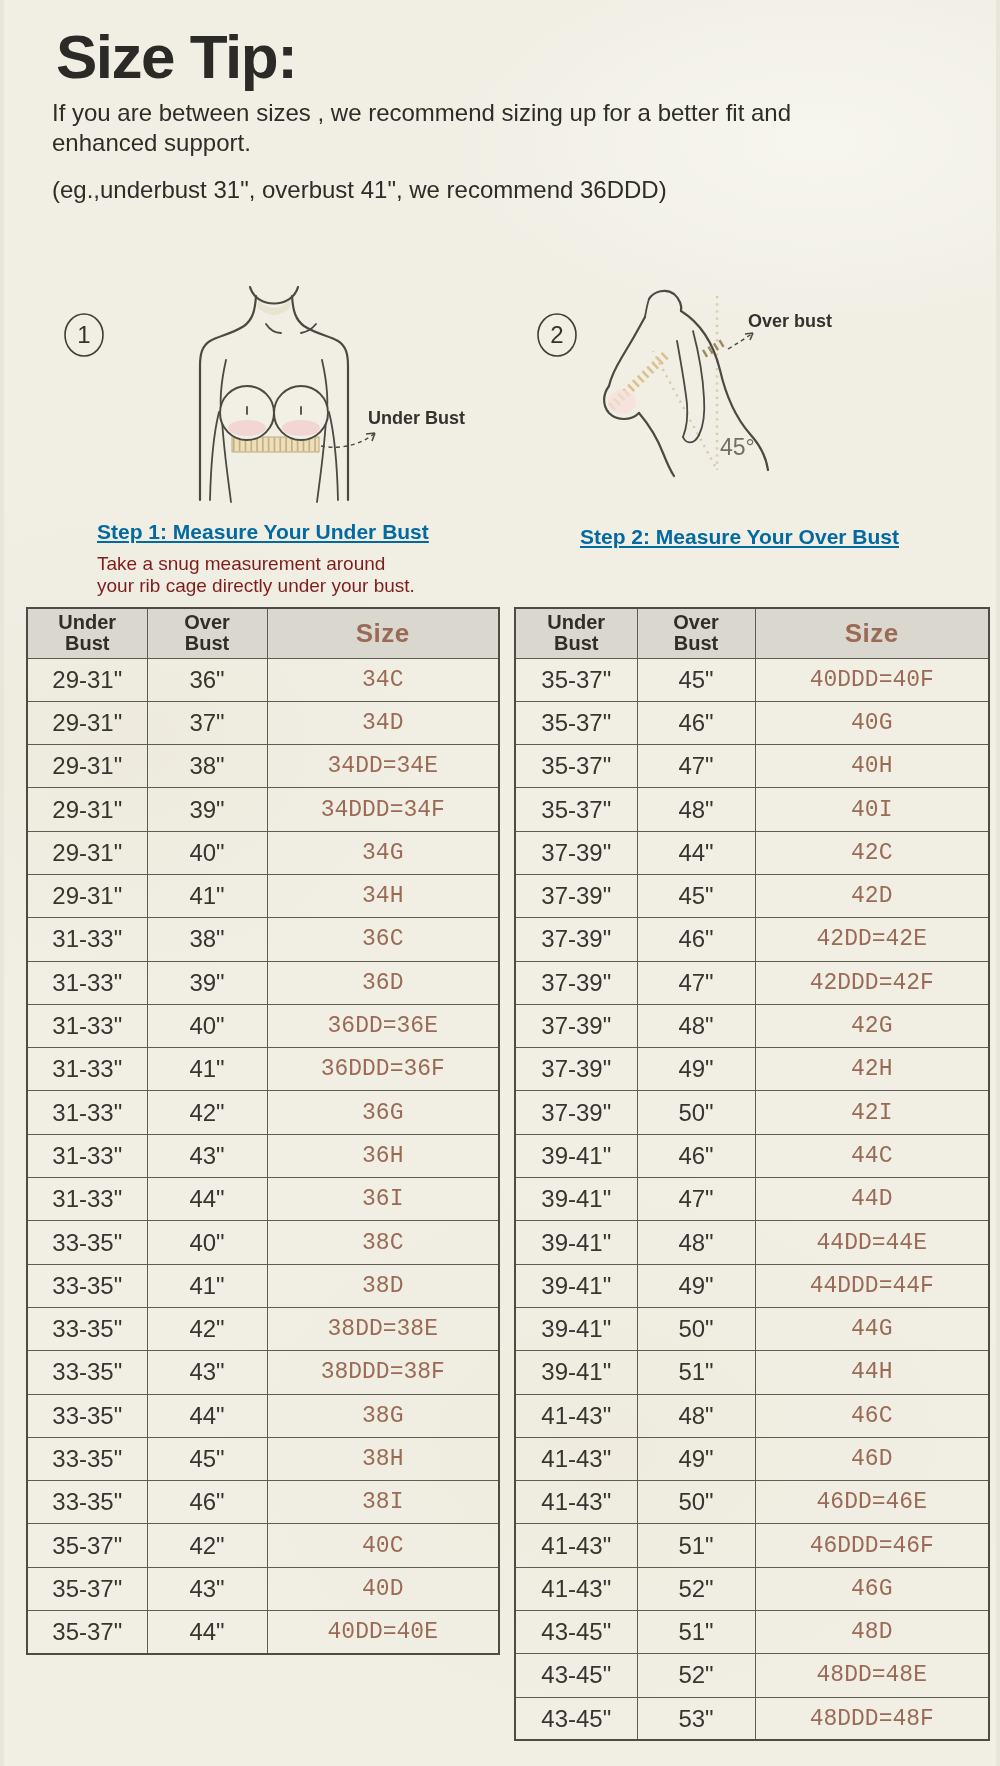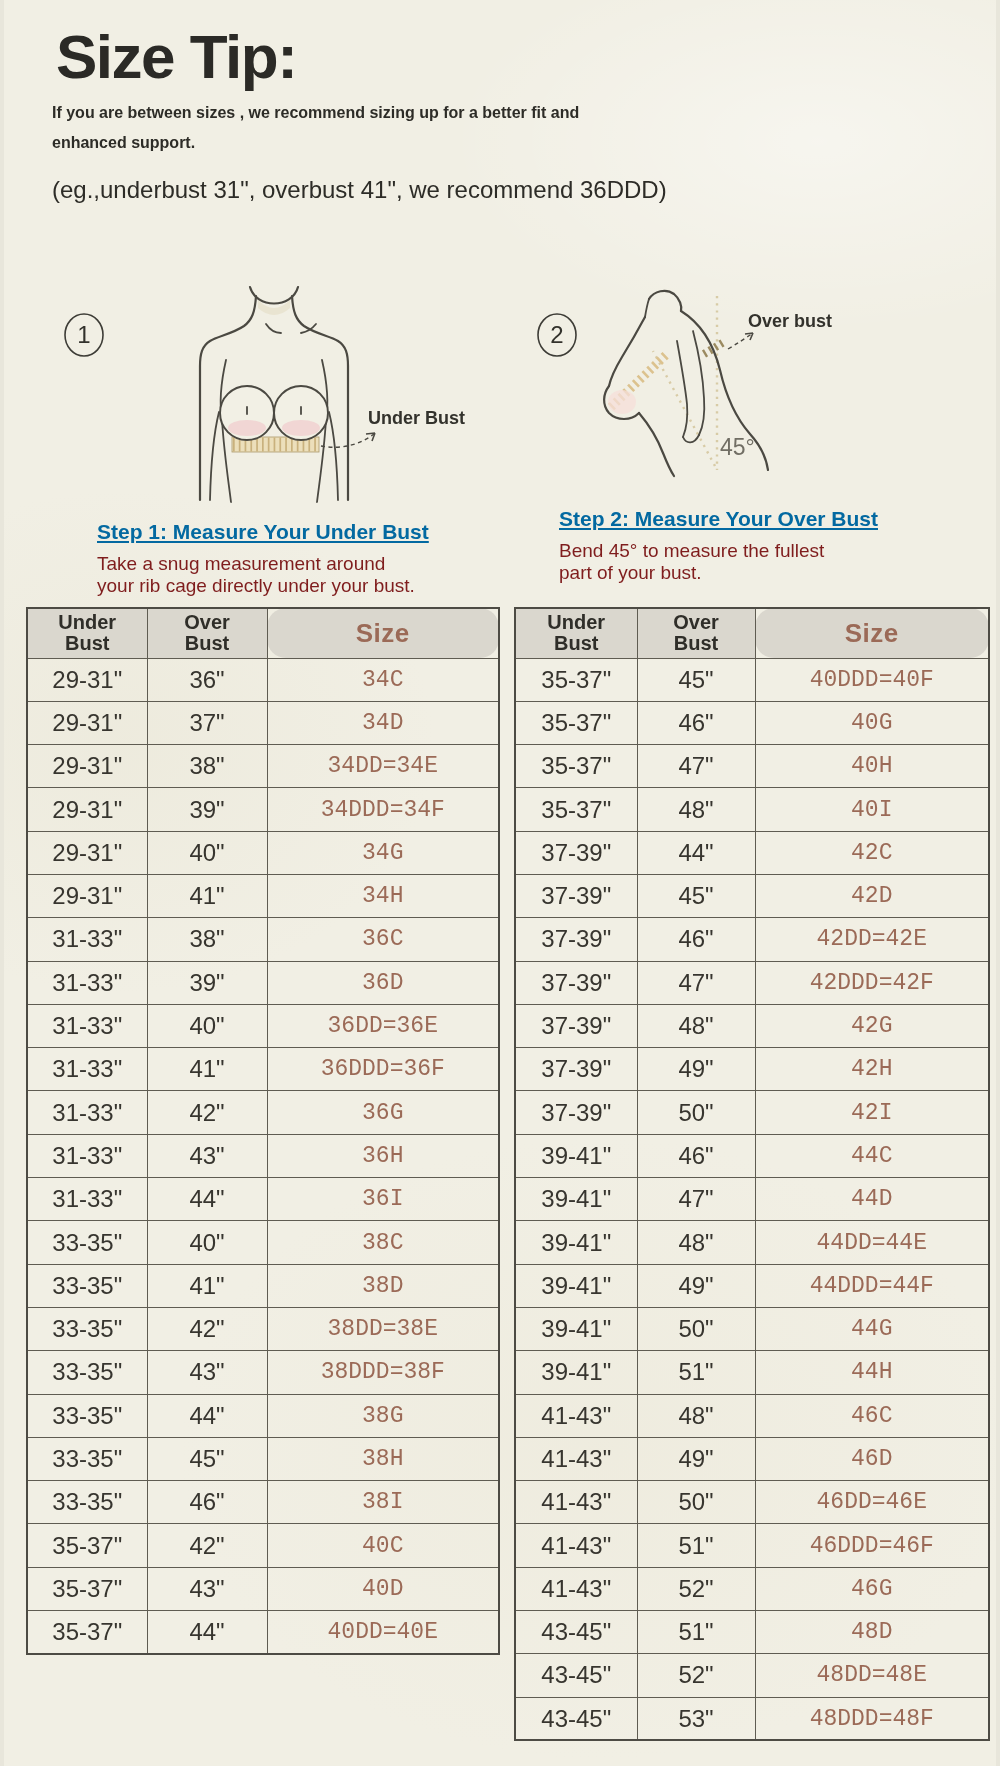--- a/index.html
+++ b/index.html
@@ -14,21 +14,21 @@
       radial-gradient(620px 320px at 82% 8%, rgba(255,255,255,.40), transparent 60%),
       radial-gradient(520px 420px at 12% 42%, rgba(229,225,206,.30), transparent 60%),
       radial-gradient(700px 520px at 60% 82%, rgba(234,230,213,.35), transparent 60%);
   }
   .page-title{
     position:absolute;left:52px;top:21px;margin:0;
     font-size:62px;font-weight:700;letter-spacing:-1.5px;color:#2b2a26;
   }
   .intro{
     position:absolute;left:48px;top:98px;margin:0;width:860px;
-    font-size:16px;font-weight:700;line-height:30px;color:#2d2c27;
+    font-size:24px;font-weight:400;line-height:30px;color:#2d2c27;
     white-space:pre-line;
   }
   .example{
     position:absolute;left:48px;top:176px;margin:0;
     font-size:24px;font-weight:400;color:#2d2c27;
   }
   .figures{position:absolute;left:0;top:255px;}
 
   
   .outline{fill:none;stroke:#4b4942;stroke-width:2.2;stroke-linecap:round;}
@@ -46,33 +46,33 @@
   .tape-diag2{fill:none;stroke:#9b8a60;stroke-width:8;stroke-dasharray:2.4 4;}
   .breast{fill:#f2f0e5;stroke:#4b4942;stroke-width:2;}
   .pink{fill:#f0c5c8;opacity:.6;}
   .pink2{fill:#f5dfda;opacity:.75;}
   .neck-shade{fill:#e5ddc6;opacity:.65;}
 
   .step-block{position:absolute;}
   .step-block h2{margin:13px 0 9px 0;font-size:21px;font-weight:700;color:#0369a1;text-decoration:underline;}
   .step-block p{margin:0;font-size:19px;font-weight:400;line-height:22px;color:#7f1d1d;white-space:pre-line;}
   .step1{left:93px;top:507px;width:360px;}
-  .step2{left:555px;top:494px;width:340px;}
+  .step2{left:555px;top:512px;width:340px;text-align:right;}
 
   .size-table{
     position:absolute;top:607px;border-collapse:collapse;table-layout:fixed;
     border:2px solid #4d4b44;
   }
   .size-table.left{left:22px;width:474px;}
   .size-table.right{left:510px;width:476px;}
   .size-table th,.size-table td{border:1px solid #5f5c52;text-align:center;padding:0;}
   .size-table thead tr{height:50px;}
   .size-table th{background:#dad7ce;font-size:20px;font-weight:700;line-height:21px;color:#2f2e29;}
   .hwrap{display:inline-block;max-width:76px;}
-  .size-table th.size-head{font-size:26px;color:#9b6a57;letter-spacing:.5px;border-radius:19px;}
+  .size-table th.size-head{font-size:26px;color:#9b6a57;letter-spacing:.5px;}
   .size-table tbody tr{height:43.3px;}
   .size-table td{font-size:24px;font-weight:500;color:#37352f;}
   .size-table td.size-col{color:#9b6a57;font-size:23px;font-family:Liberation Mono, monospace;}
 </style>
 </head>
 <body>
 
 <div class="page">
 
   <h1 class="page-title">Size Tip:</h1>
@@ -143,22 +143,20 @@
     </g>
   </svg>
 
   <div class="step-block step1">
     <h2>Step 1: Measure Your Under Bust</h2>
     <p>Take a snug measurement around
 your rib cage directly under your bust.</p>
   </div>
   <div class="step-block step2">
     <h2>Step 2: Measure Your Over Bust</h2>
-    <p>Bend 45° to measure the fullest
-part of your bust.</p>
   </div>
 
   <table class="size-table left">
     <colgroup>
         <col style="width:120px">
         <col style="width:120px">
         <col>
       </colgroup>
     <thead>
       <tr>

